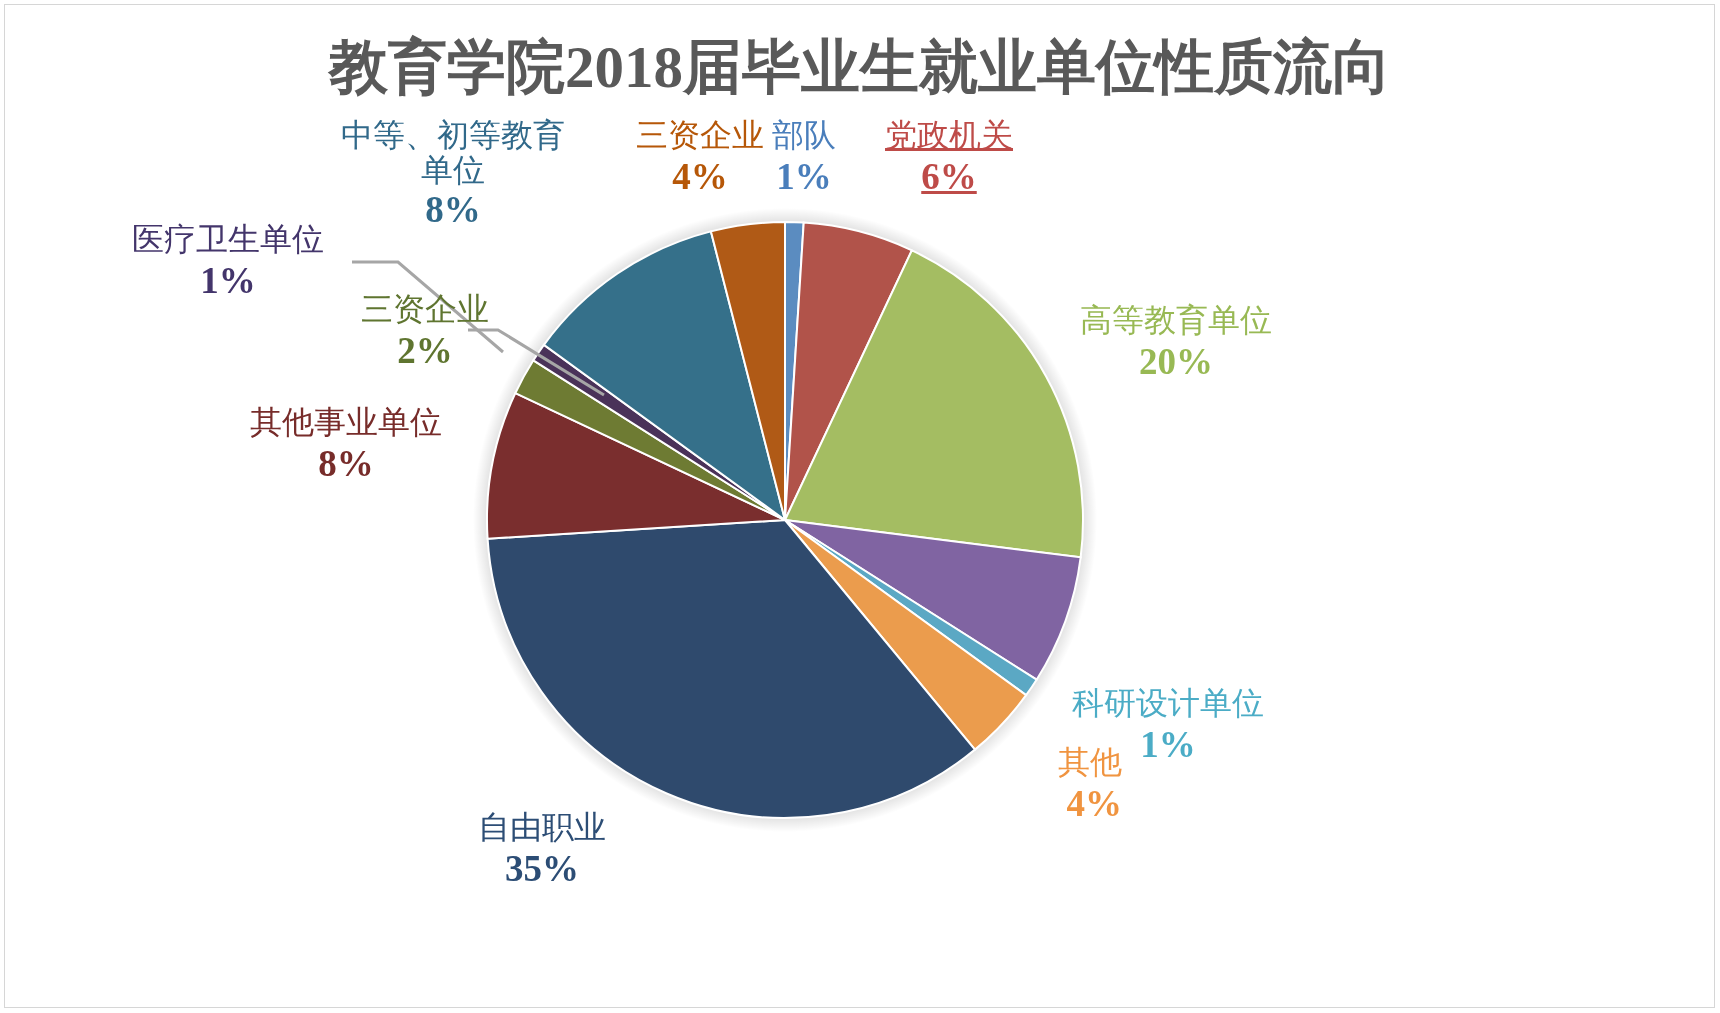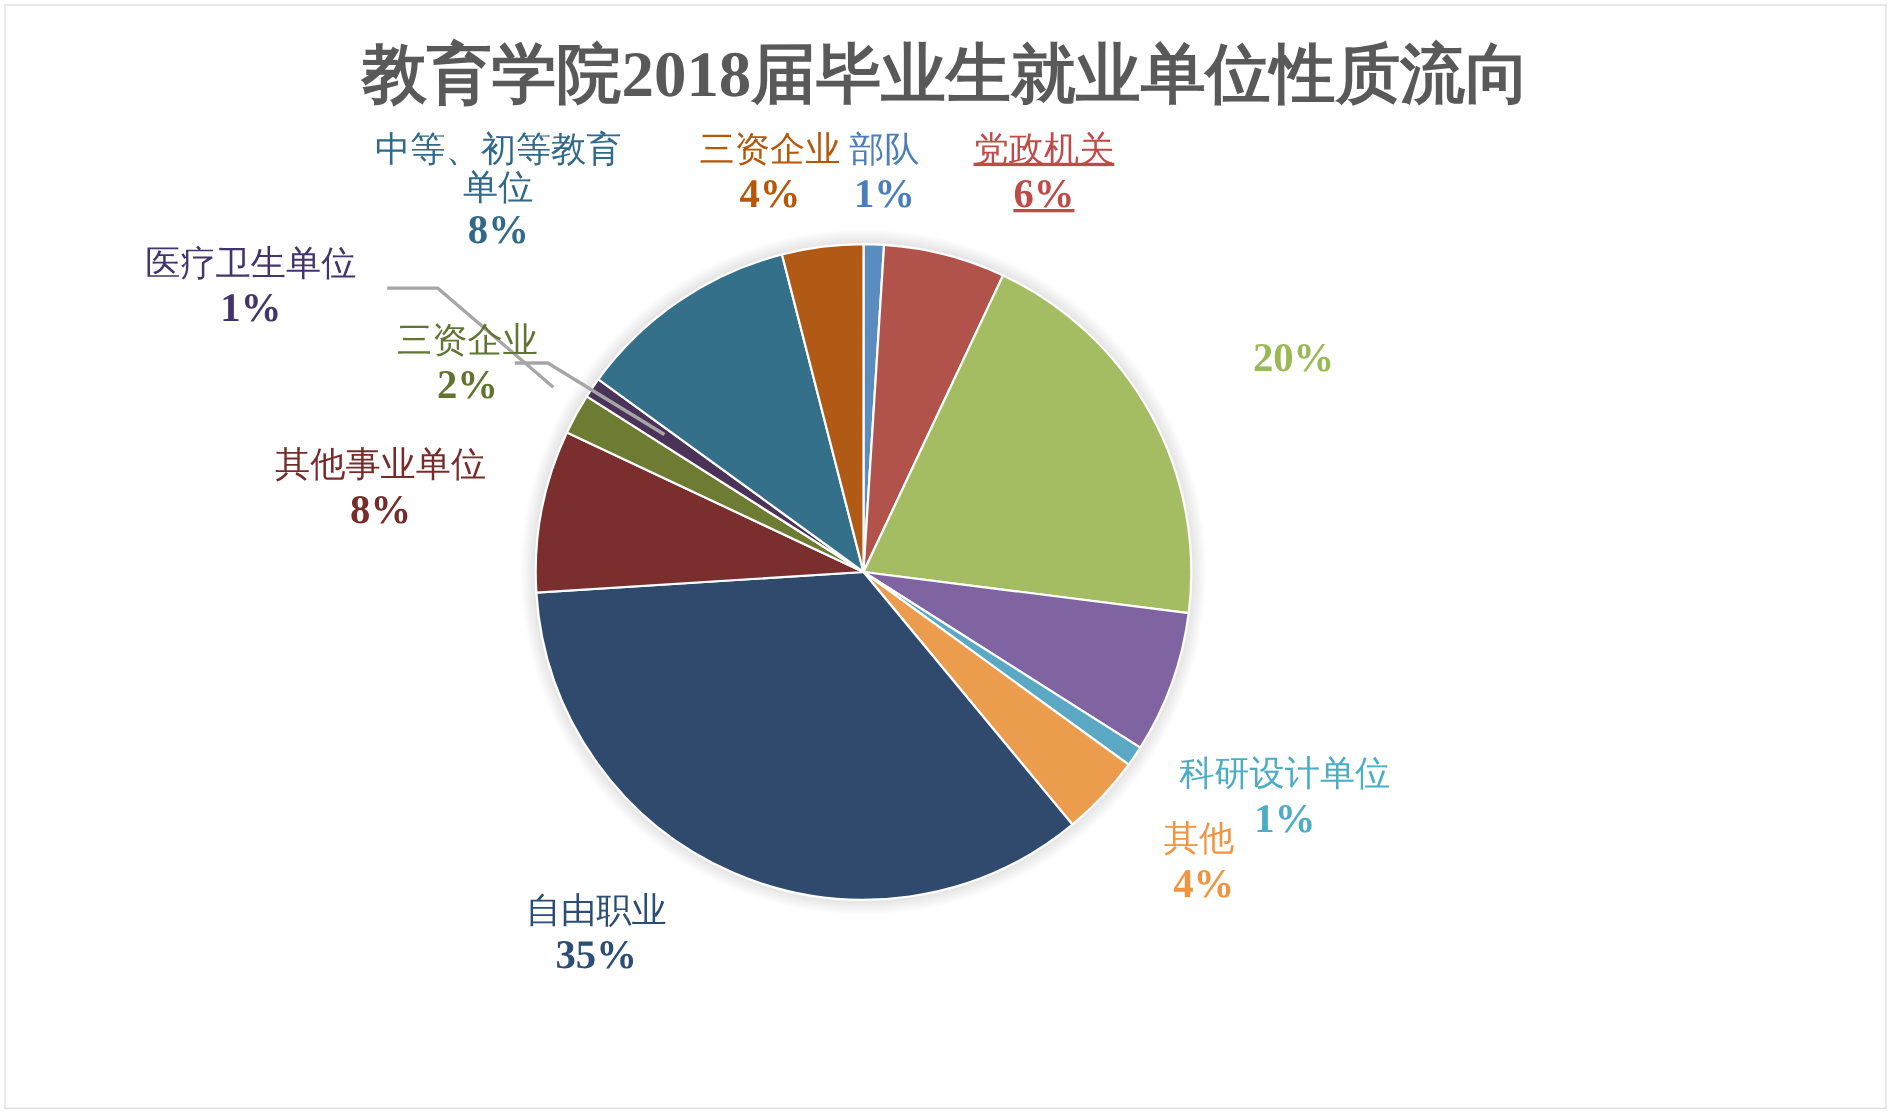--- a/index.html
+++ b/index.html
@@ -122,20 +122,21 @@
     <span class="nm">部队</span>
     <span class="pc">1%</span>
   </div>
 
   <div class="dlabel" style="left:864px; top:118px; width:170px; color:#be4b48;text-decoration:underline;">
     <span class="nm">党政机关</span>
     <span class="pc">6%</span>
   </div>
 
   <div class="dlabel" style="left:1052px; top:303px; width:248px; color:#98b954;">
+    <span class="nm">高等教育单位</span>
     <span class="pc">20%</span>
   </div>
 
   <div class="dlabel" style="left:104px; top:222px; width:248px; color:#43356b;">
     <span class="nm">医疗卫生单位</span>
     <span class="pc">1%</span>
   </div>
 
   <div class="dlabel" style="left:340px; top:292px; width:170px; color:#5f7530;">
     <span class="nm">三资企业</span>

